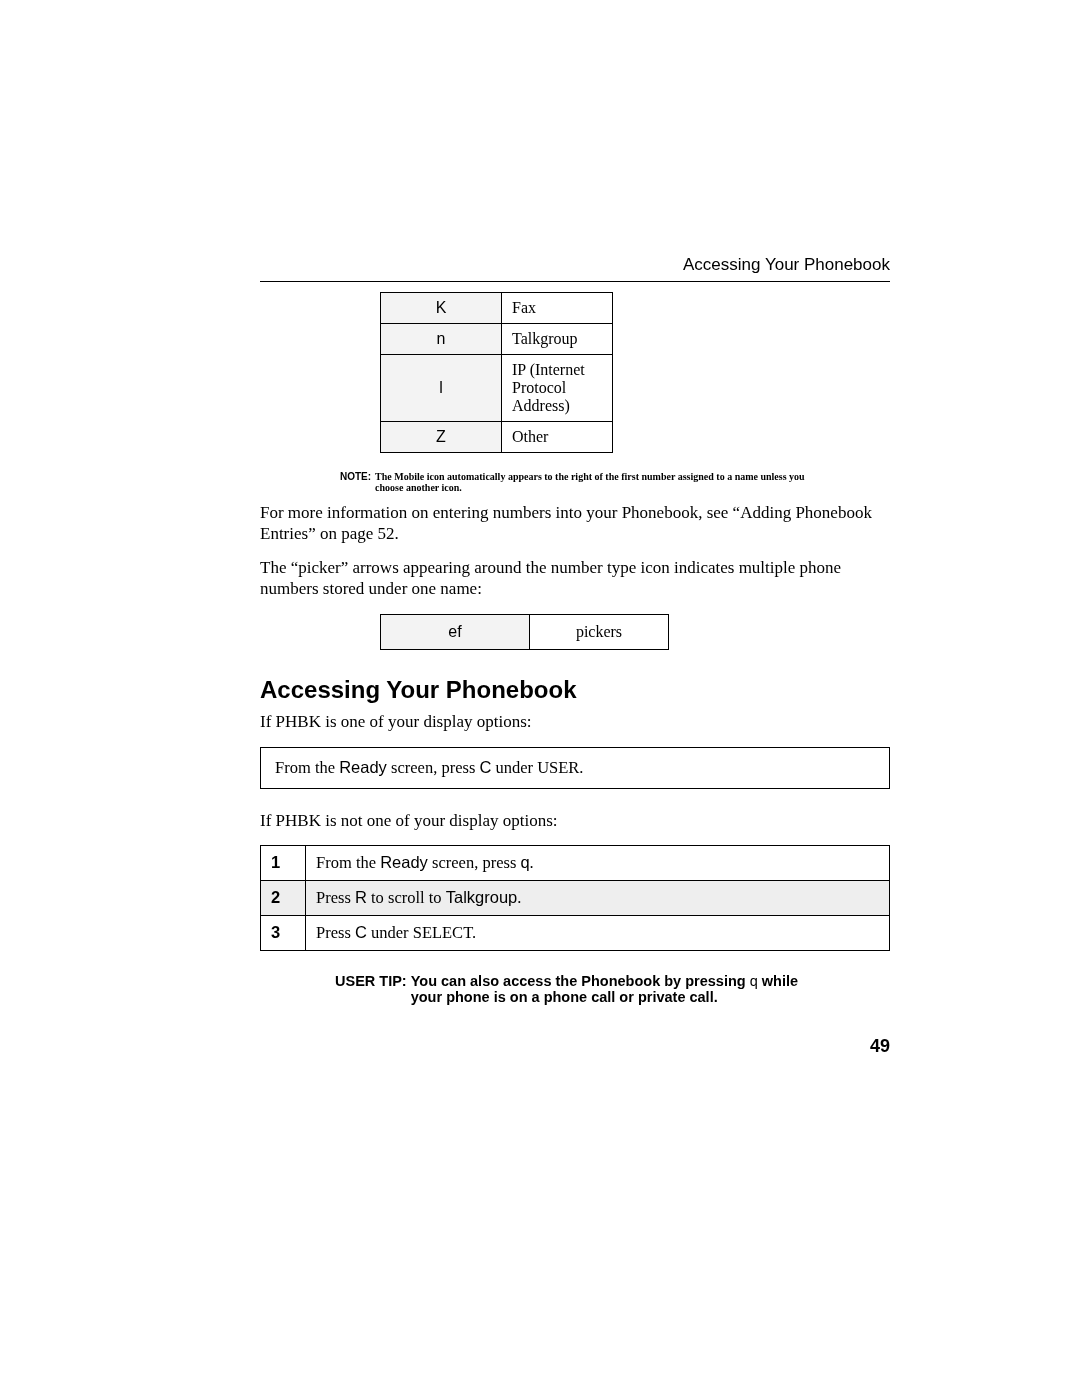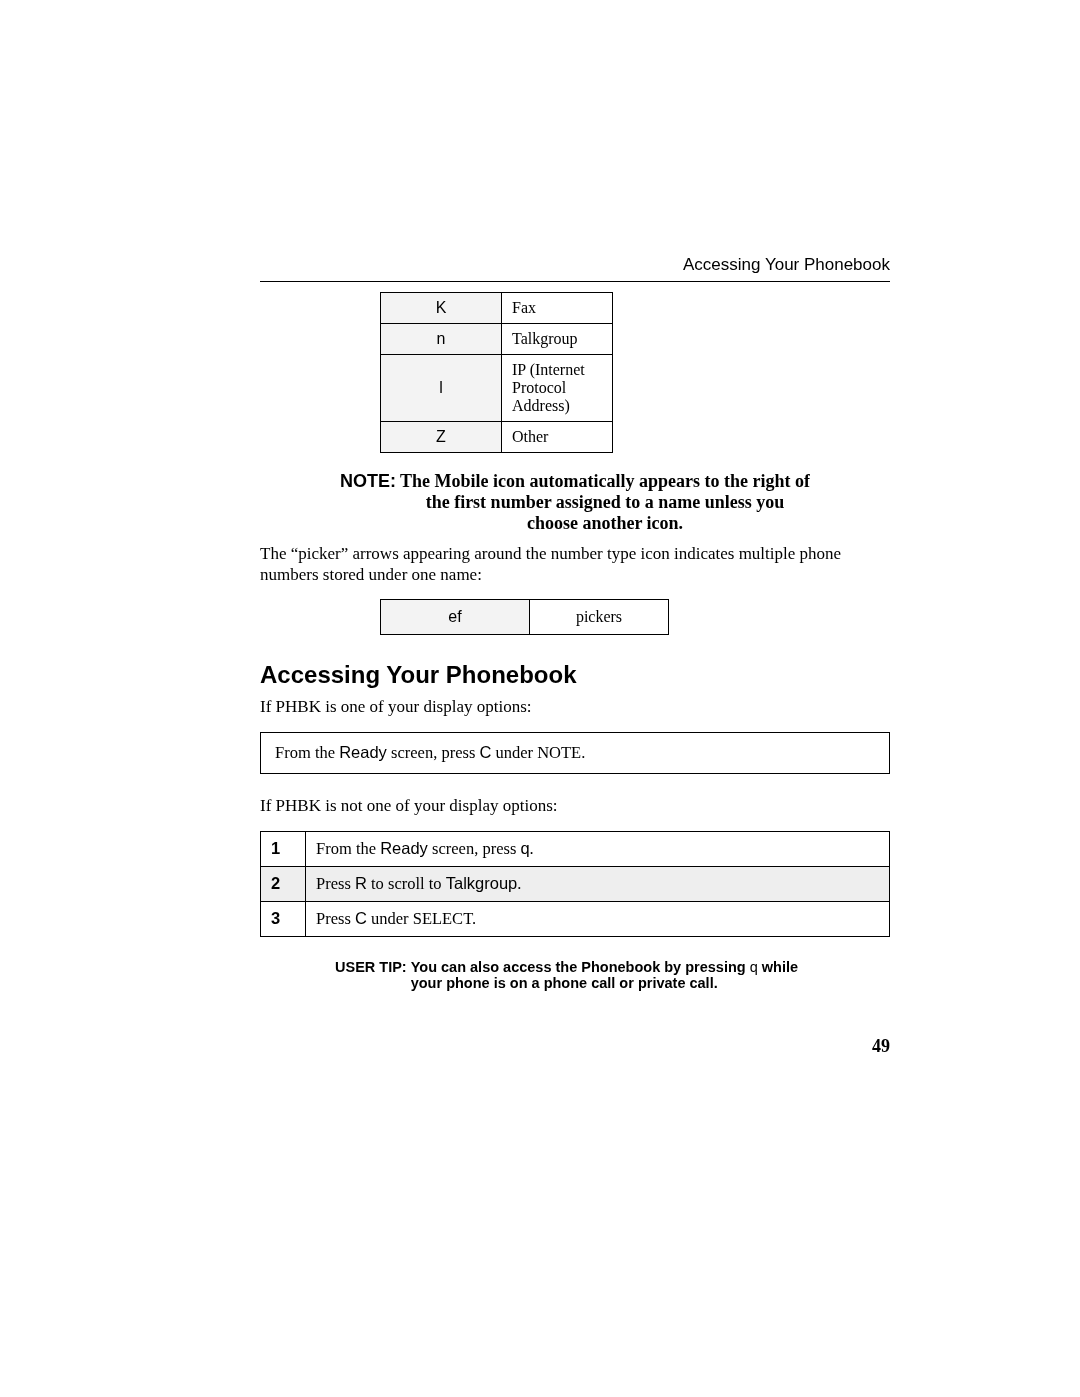--- a/index.html
+++ b/index.html
@@ -44,24 +44,23 @@
     text-align: center;
     background: #f3f3f3;
     font-family: Arial, Helvetica, sans-serif;
   }
   .icon-table .desc-cell {
     width: 90px;
   }
   .center-note {
     font-family: Arial, Helvetica, sans-serif;
     font-weight: bold;
-    font-size: 18px;
+    font-size: 10px;
     margin: 4px auto 10px auto;
     width: 470px;
-    text-align: center;
   }
   .center-note .note-label {
     float: left;
     margin-right: 4px;
   }
   .center-note .note-body {
     display: block;
     overflow: hidden;
     font-family: Liberation Serif, serif;
   }
@@ -135,21 +134,21 @@
     margin-right: 4px;
   }
   .tip-block .tip-body {
     display: block;
     overflow: hidden;
   }
   .pagenum {
     position: absolute;
     right: 190px;
     bottom: 340px;
-    font-family: Liberation Serif, serif;
+    font-family: Liberation Sans, sans-serif;
     font-weight: bold;
     font-size: 18px;
   }
 </style>
 </head>
 <body>
 
 <div class="page">
 
   <div class="running-head">Accessing Your Phonebook</div>
@@ -174,38 +173,39 @@
       <td class="desc-cell">Other</td>
     </tr>
   </tbody>
     </table>
 
   <div class="center-note">
     <span class="note-label">NOTE:</span>
     <span class="note-body">The Mobile icon automatically appears to the right of the first number assigned to a name unless you choose another icon.</span>
   </div>
 
+  <p class="body-para">For more information on entering numbers into your Phonebook, see “Adding Phonebook Entries” on page 52.</p>
 
   <p class="body-para">The “picker” arrows appearing around the number type icon indicates multiple phone numbers stored under one name:</p>
 
   <table class="picker-table">
     <tbody>
         <tr>
       <td class="left">ef</td>
       <td class="right">pickers</td>
     </tr>
   </tbody>
     </table>
 
   <h2 class="section">Accessing Your Phonebook</h2>
 
   <p class="body-para" style="margin-top:0;">If PHBK is one of your display options:</p>
 
   <div class="single-step-box">
-    <span>From the </span><span class="sans">Ready</span><span> screen, press </span><span class="sans">C</span><span> under NOTE.</span>
+    <span>From the </span><span class="sans">Ready</span><span> screen, press </span><span class="sans">C</span><span> under USER.</span>
   </div>
 
   <p class="body-para">If PHBK is not one of your display options:</p>
 
   <table class="steps-table">
     <tbody>
         <tr>
       <td class="num">1</td>
       <td>
         <span>From the </span><span class="sans">Ready</span><span> screen, press </span><span class="sans">q</span><span>.</span>

